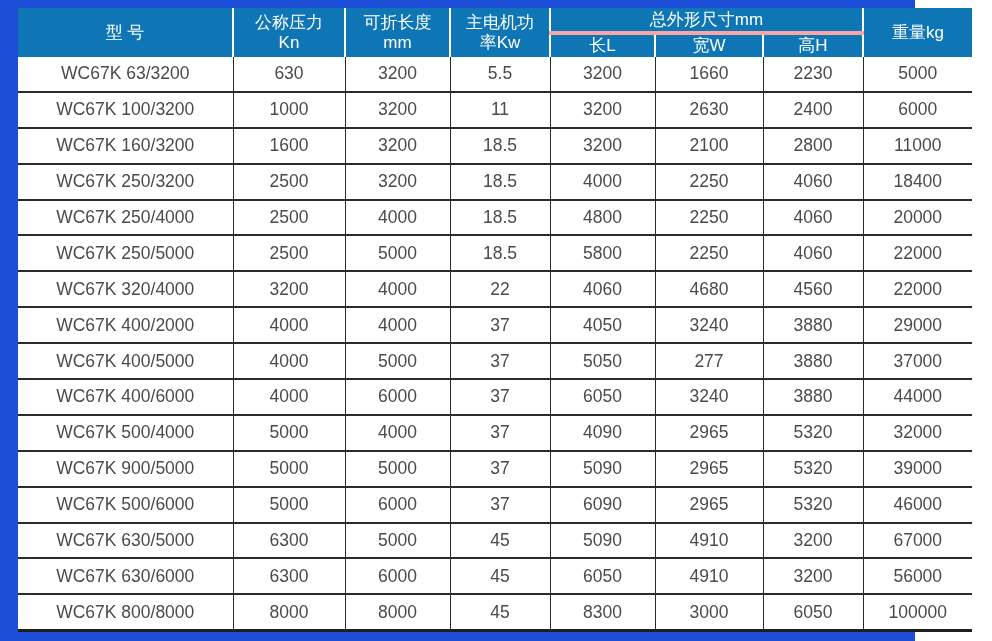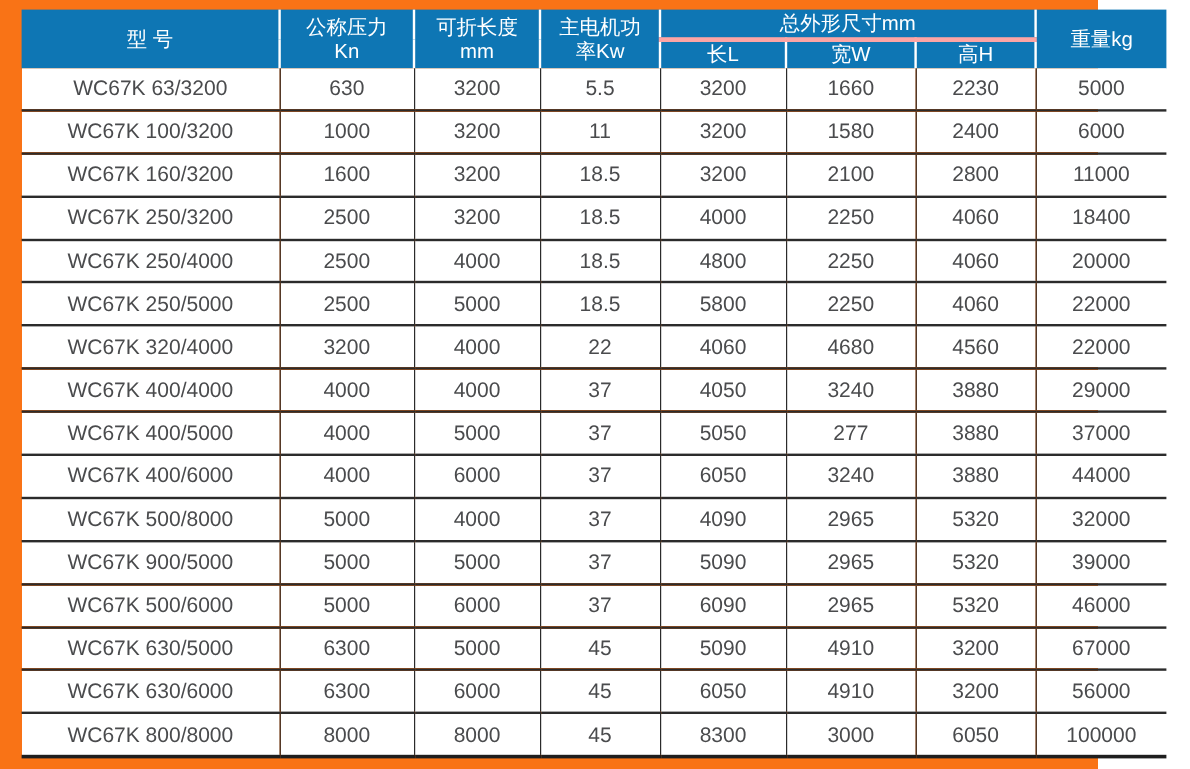--- a/index.html
+++ b/index.html
@@ -6,21 +6,21 @@
     --blue:#0e76b4;
     --line:#2b2b2b;
     --text:#4a4b4d;
   }
   html,body{margin:0;padding:0;background:#ffffff;}
   body{
     width:992px;height:641px;
     font-family:"Liberation Sans","DejaVu Sans",sans-serif;
     overflow:hidden;
   }
-  .page{position:relative;width:915px;height:641px;background:#f97316;}
+  .page{position:relative;width:915px;height:641px;background:#1d4ed8;}
   table.spec{
     position:absolute;left:18px;top:8px;width:954px;
     border-collapse:collapse;table-layout:fixed;
   }
   thead th{
     background:var(--blue);
     color:#ffffff;
     font-weight:normal;
     font-size:17px;
     line-height:20px;
@@ -109,21 +109,21 @@
     <td>1660</td>
     <td>2230</td>
     <td>5000</td>
   </tr>
         <tr>
     <td>WC67K 100/3200</td>
     <td>1000</td>
     <td>3200</td>
     <td>11</td>
     <td>3200</td>
-    <td>1580</td>
+    <td>2630</td>
     <td>2400</td>
     <td>6000</td>
   </tr>
         <tr>
     <td>WC67K 160/3200</td>
     <td>1600</td>
     <td>3200</td>
     <td>18.5</td>
     <td>3200</td>
     <td>2100</td>
@@ -164,21 +164,21 @@
     <td>WC67K 320/4000</td>
     <td>3200</td>
     <td>4000</td>
     <td>22</td>
     <td>4060</td>
     <td>4680</td>
     <td>4560</td>
     <td>22000</td>
   </tr>
         <tr>
-    <td>WC67K 400/4000</td>
+    <td>WC67K 400/2000</td>
     <td>4000</td>
     <td>4000</td>
     <td>37</td>
     <td>4050</td>
     <td>3240</td>
     <td>3880</td>
     <td>29000</td>
   </tr>
         <tr>
     <td>WC67K 400/5000</td>
@@ -194,21 +194,21 @@
     <td>WC67K 400/6000</td>
     <td>4000</td>
     <td>6000</td>
     <td>37</td>
     <td>6050</td>
     <td>3240</td>
     <td>3880</td>
     <td>44000</td>
   </tr>
         <tr>
-    <td>WC67K 500/8000</td>
+    <td>WC67K 500/4000</td>
     <td>5000</td>
     <td>4000</td>
     <td>37</td>
     <td>4090</td>
     <td>2965</td>
     <td>5320</td>
     <td>32000</td>
   </tr>
         <tr>
     <td>WC67K 900/5000</td>

